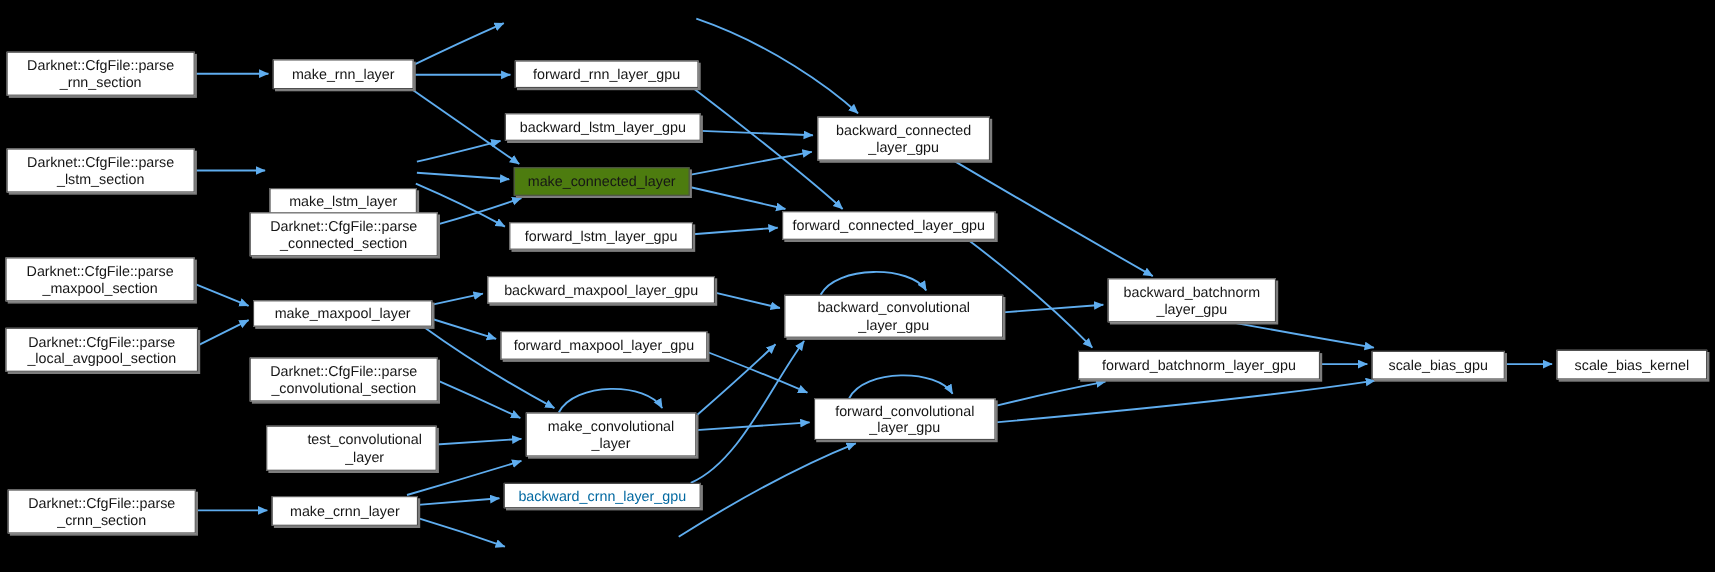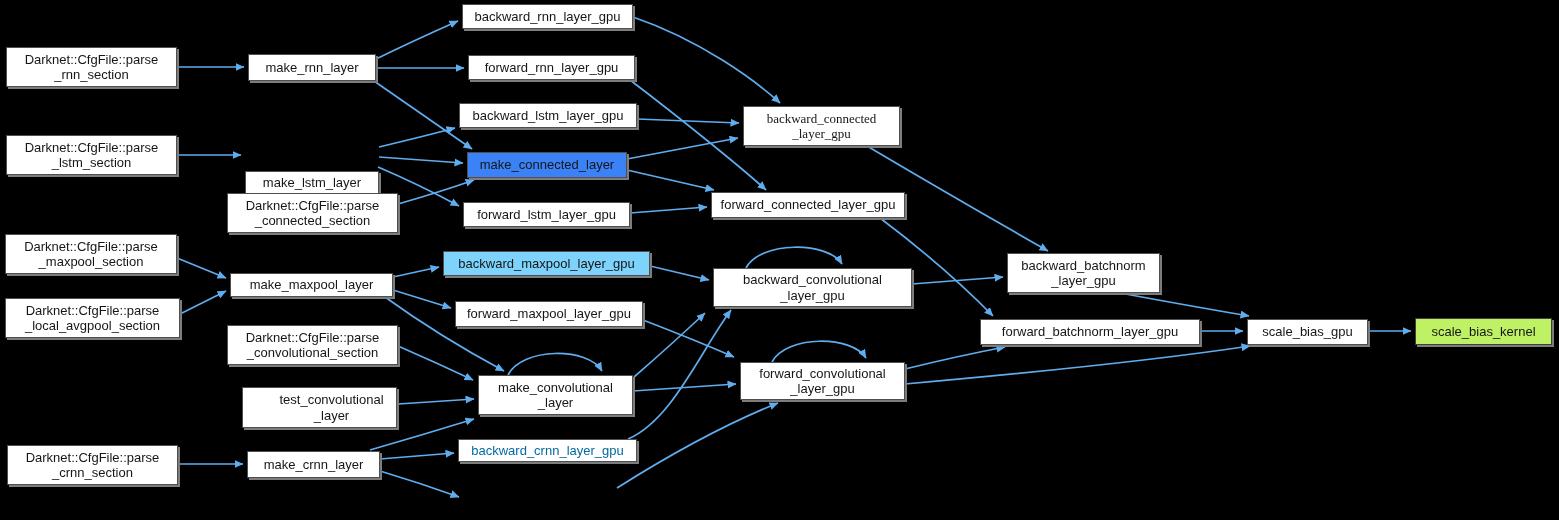--- a/index.html
+++ b/index.html
@@ -72,61 +72,58 @@
       </g>
   </svg>
   <div id="node-layer">
       <div class="node" style="left: 6px; top: 47px; width: 171px; height: 40px; background: rgb(255, 255, 255); color: rgb(22, 22, 22);">
         <span>Darknet::CfgFile::parse
 _rnn_section</span>
       </div>
       <div class="node" style="left: 248px; top: 54px; width: 128px; height: 27px; background: rgb(255, 255, 255); color: rgb(22, 22, 22);">
         <span>make_rnn_layer</span>
       </div>
-      <div class="node" style="left: 462px; top: 4px; width: 171px; height: 25px; background: rgb(255, 255, 255); color: rgb(22, 22, 22);">
-        <span>backward_rnn_layer_gpu</span>
-      </div>
       <div class="node" style="left: 468px; top: 55px; width: 167px; height: 25px; background: rgb(255, 255, 255); color: rgb(22, 22, 22);">
         <span>forward_rnn_layer_gpu</span>
       </div>
       <div class="node" style="left: 459px; top: 103px; width: 178px; height: 25px; background: rgb(255, 255, 255); color: rgb(22, 22, 22);">
         <span>backward_lstm_layer_gpu</span>
       </div>
       <div class="node" style="left: 6px; top: 135px; width: 171px; height: 40px; background: rgb(255, 255, 255); color: rgb(22, 22, 22);">
         <span>Darknet::CfgFile::parse
 _lstm_section</span>
       </div>
       <div class="node" style="left: 245px; top: 143px; width: 134px; height: 24px; background: rgb(255, 255, 255); color: rgb(22, 22, 22); margin-top: 28px;">
         <span>make_lstm_layer</span>
       </div>
-      <div class="node" style="left: 467px; top: 152px; width: 160px; height: 26px; background: #3b82f6; color: rgb(22, 22, 22);">
+      <div class="node" style="left: 467px; top: 152px; width: 160px; height: 26px; background: #4d7c0f; color: rgb(22, 22, 22);">
         <span>make_connected_layer</span>
       </div>
       <div class="node" style="left: 227px; top: 193px; width: 171px; height: 40px; background: rgb(255, 255, 255); color: rgb(22, 22, 22);">
         <span>Darknet::CfgFile::parse
 _connected_section</span>
       </div>
       <div class="node" style="left: 463px; top: 202px; width: 167px; height: 25px; background: rgb(255, 255, 255); color: rgb(22, 22, 22);">
         <span>forward_lstm_layer_gpu</span>
       </div>
-      <div class="node" style="left: 743px; top: 106px; width: 157px; height: 40px; background: rgb(255, 255, 255); color: rgb(22, 22, 22); font-family: Liberation Serif, serif;">
+      <div class="node" style="left: 743px; top: 106px; width: 157px; height: 40px; background: rgb(255, 255, 255); color: rgb(22, 22, 22);">
         <span>backward_connected
 _layer_gpu</span>
       </div>
       <div class="node" style="left: 711px; top: 192px; width: 194px; height: 26px; background: rgb(255, 255, 255); color: rgb(22, 22, 22);">
         <span>forward_connected_layer_gpu</span>
       </div>
       <div class="node" style="left: 5px; top: 234px; width: 172px; height: 40px; background: rgb(255, 255, 255); color: rgb(22, 22, 22);">
         <span>Darknet::CfgFile::parse
 _maxpool_section</span>
       </div>
       <div class="node" style="left: 230px; top: 273px; width: 163px; height: 24px; background: rgb(255, 255, 255); color: rgb(22, 22, 22);">
         <span>make_maxpool_layer</span>
       </div>
-      <div class="node" style="left: 443px; top: 251px; width: 207px; height: 25px; background: #7dd3fc; color: rgb(22, 22, 22);">
+      <div class="node" style="left: 443px; top: 251px; width: 207px; height: 25px; background: #ffffff; color: rgb(22, 22, 22);">
         <span>backward_maxpool_layer_gpu</span>
       </div>
       <div class="node" style="left: 5px; top: 298px; width: 175px; height: 40px; background: rgb(255, 255, 255); color: rgb(22, 22, 22);">
         <span>Darknet::CfgFile::parse
 _local_avgpool_section</span>
       </div>
       <div class="node" style="left: 455px; top: 301px; width: 188px; height: 26px; background: rgb(255, 255, 255); color: rgb(22, 22, 22);">
         <span>forward_maxpool_layer_gpu</span>
       </div>
       <div class="node" style="left: 713px; top: 268px; width: 199px; height: 39px; background: rgb(255, 255, 255); color: rgb(22, 22, 22);">
@@ -136,21 +133,21 @@
       <div class="node" style="left: 1007px; top: 253px; width: 153px; height: 40px; background: rgb(255, 255, 255); color: rgb(22, 22, 22);">
         <span>backward_batchnorm
 _layer_gpu</span>
       </div>
       <div class="node" style="left: 980px; top: 319px; width: 220px; height: 26px; background: rgb(255, 255, 255); color: rgb(22, 22, 22);">
         <span>forward_batchnorm_layer_gpu</span>
       </div>
       <div class="node" style="left: 1247px; top: 319px; width: 121px; height: 26px; background: rgb(255, 255, 255); color: rgb(22, 22, 22);">
         <span>scale_bias_gpu</span>
       </div>
-      <div class="node hl" style="left: 1415px; top: 318px; width: 137px; height: 27px; background: #bef264; color: rgb(22, 22, 22);">
+      <div class="node hl" style="left: 1415px; top: 318px; width: 137px; height: 27px; background: #ffffff; color: rgb(22, 22, 22);">
         <span>scale_bias_kernel</span>
       </div>
       <div class="node" style="left: 227px; top: 325px; width: 171px; height: 40px; background: rgb(255, 255, 255); color: rgb(22, 22, 22);">
         <span>Darknet::CfgFile::parse
 _convolutional_section</span>
       </div>
       <div class="node" style="left: 478px; top: 375px; width: 155px; height: 40px; background: rgb(255, 255, 255); color: rgb(22, 22, 22);">
         <span>make_convolutional
 _layer</span>
       </div>

